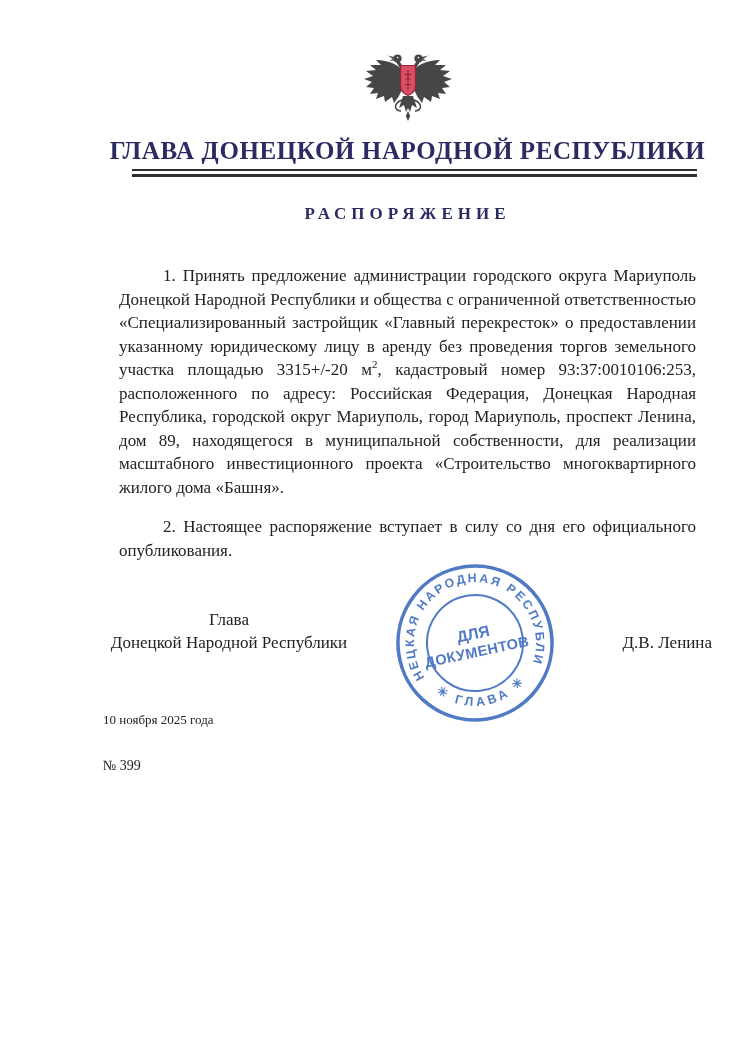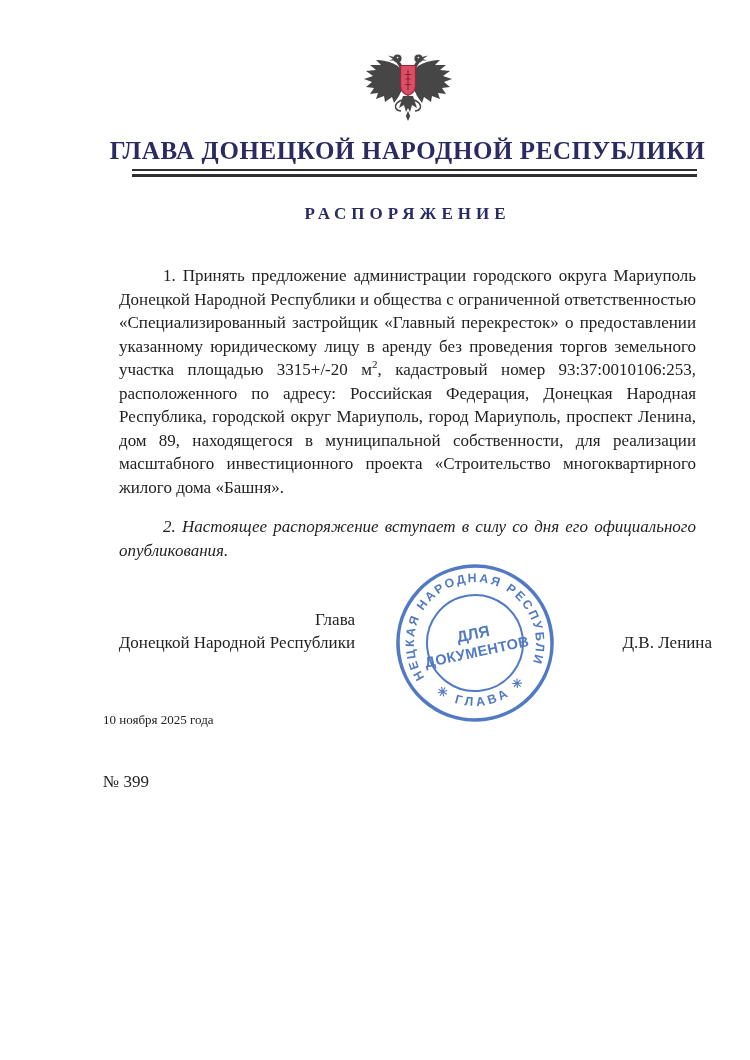--- a/index.html
+++ b/index.html
@@ -53,39 +53,39 @@
     color:#2b2b63;
   }
   .body-text p{
     margin:16px;
     font-size:17px;
     line-height:23.5px;
     text-align:justify;
     text-indent:44px;
   }
   .para1{margin-top:40px !important;}
-  .para2{margin-top:14px !important;font-style:italic;}
+  .para2{margin-top:14px !important;}
   sup{font-size:11px;line-height:0;}
   .sig-row{
     margin-top:46px;
     display:flex;
     justify-content:space-between;
     align-items:flex-end;
     font-size:17px;
     line-height:23px;
   }
-  .sig-left{width:252px;text-align:right;}
+  .sig-left{width:252px;text-align:center;}
   .sig-name{text-align:right;}
   .date-line{
     margin-top:58px;
     font-size:13px;
   }
   .number-line{
-    margin-top:44px;
-    font-size:17px;
+    margin-top:30px;
+    font-size:14px;
   }
   .stamp{
     position:absolute;
     left:392px;
     top:520px;
     width:166px;
     height:166px;
     opacity:0.88;
   }
   .stamp text{

